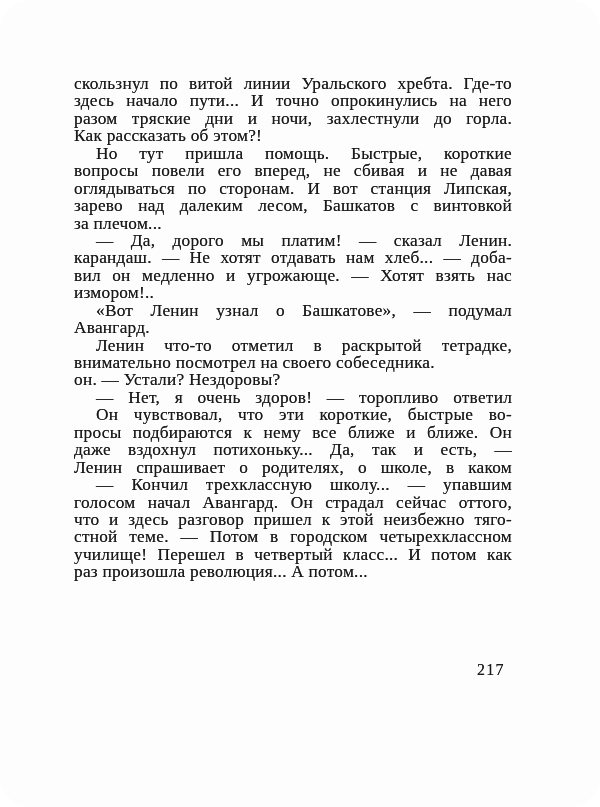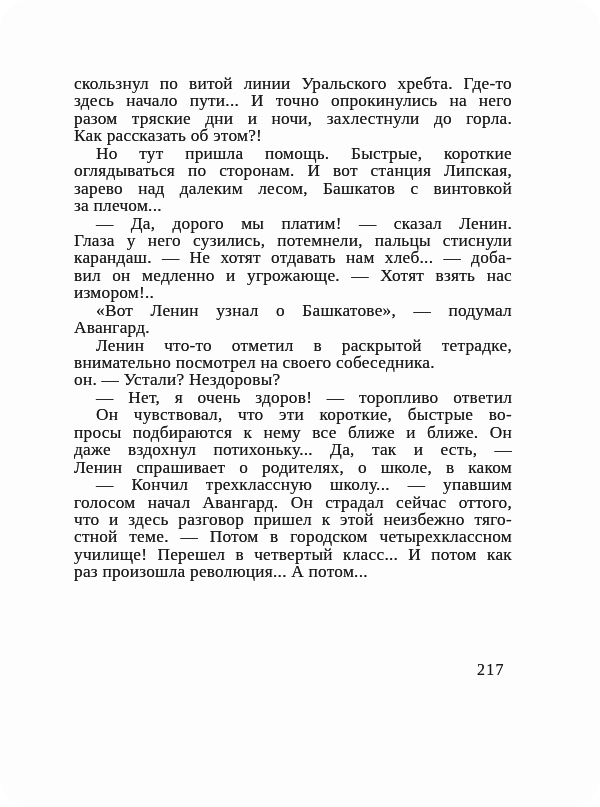--- a/index.html
+++ b/index.html
@@ -42,25 +42,25 @@
 </head>
 <body>
 
 <div class="page" style="background: rgb(253, 253, 253);">
   <div class="text-block" style="color: rgb(26, 26, 26);">
       <div class="line just">скользнул по витой линии Уральского хребта. Где-то</div>
       <div class="line just">здесь начало пути... И точно опрокинулись на него</div>
       <div class="line just">разом тряские дни и ночи, захлестнули до горла.</div>
       <div class="line">Как рассказать об этом?!</div>
       <div class="line just indent">Но тут пришла помощь. Быстрые, короткие</div>
+      <div class="line just">вопросы повели его вперед, не сбивая и не давая</div>
       <div class="line just">оглядываться по сторонам. И вот станция Липская,</div>
       <div class="line just">зарево над далеким лесом, Башкатов с винтовкой</div>
       <div class="line">за плечом...</div>
       <div class="line just indent">— Да, дорого мы платим! — сказал Ленин.</div>
-      <div class="line just">Глаза у него сузились, потемнели, пальцы стиснули</div>
       <div class="line just">карандаш. — Не хотят отдавать нам хлеб... — доба-</div>
       <div class="line just">вил он медленно и угрожающе. — Хотят взять нас</div>
       <div class="line">измором!..</div>
       <div class="line just indent">«Вот Ленин узнал о Башкатове», — подумал</div>
       <div class="line">Авангард.</div>
       <div class="line just indent">Ленин что-то отметил в раскрытой тетрадке,</div>
       <div class="line">внимательно посмотрел на своего собеседника.</div>
       <div class="line">он. — Устали? Нездоровы?</div>
       <div class="line just indent">— Нет, я очень здоров! — торопливо ответил</div>
       <div class="line just indent">Он чувствовал, что эти короткие, быстрые во-</div>

